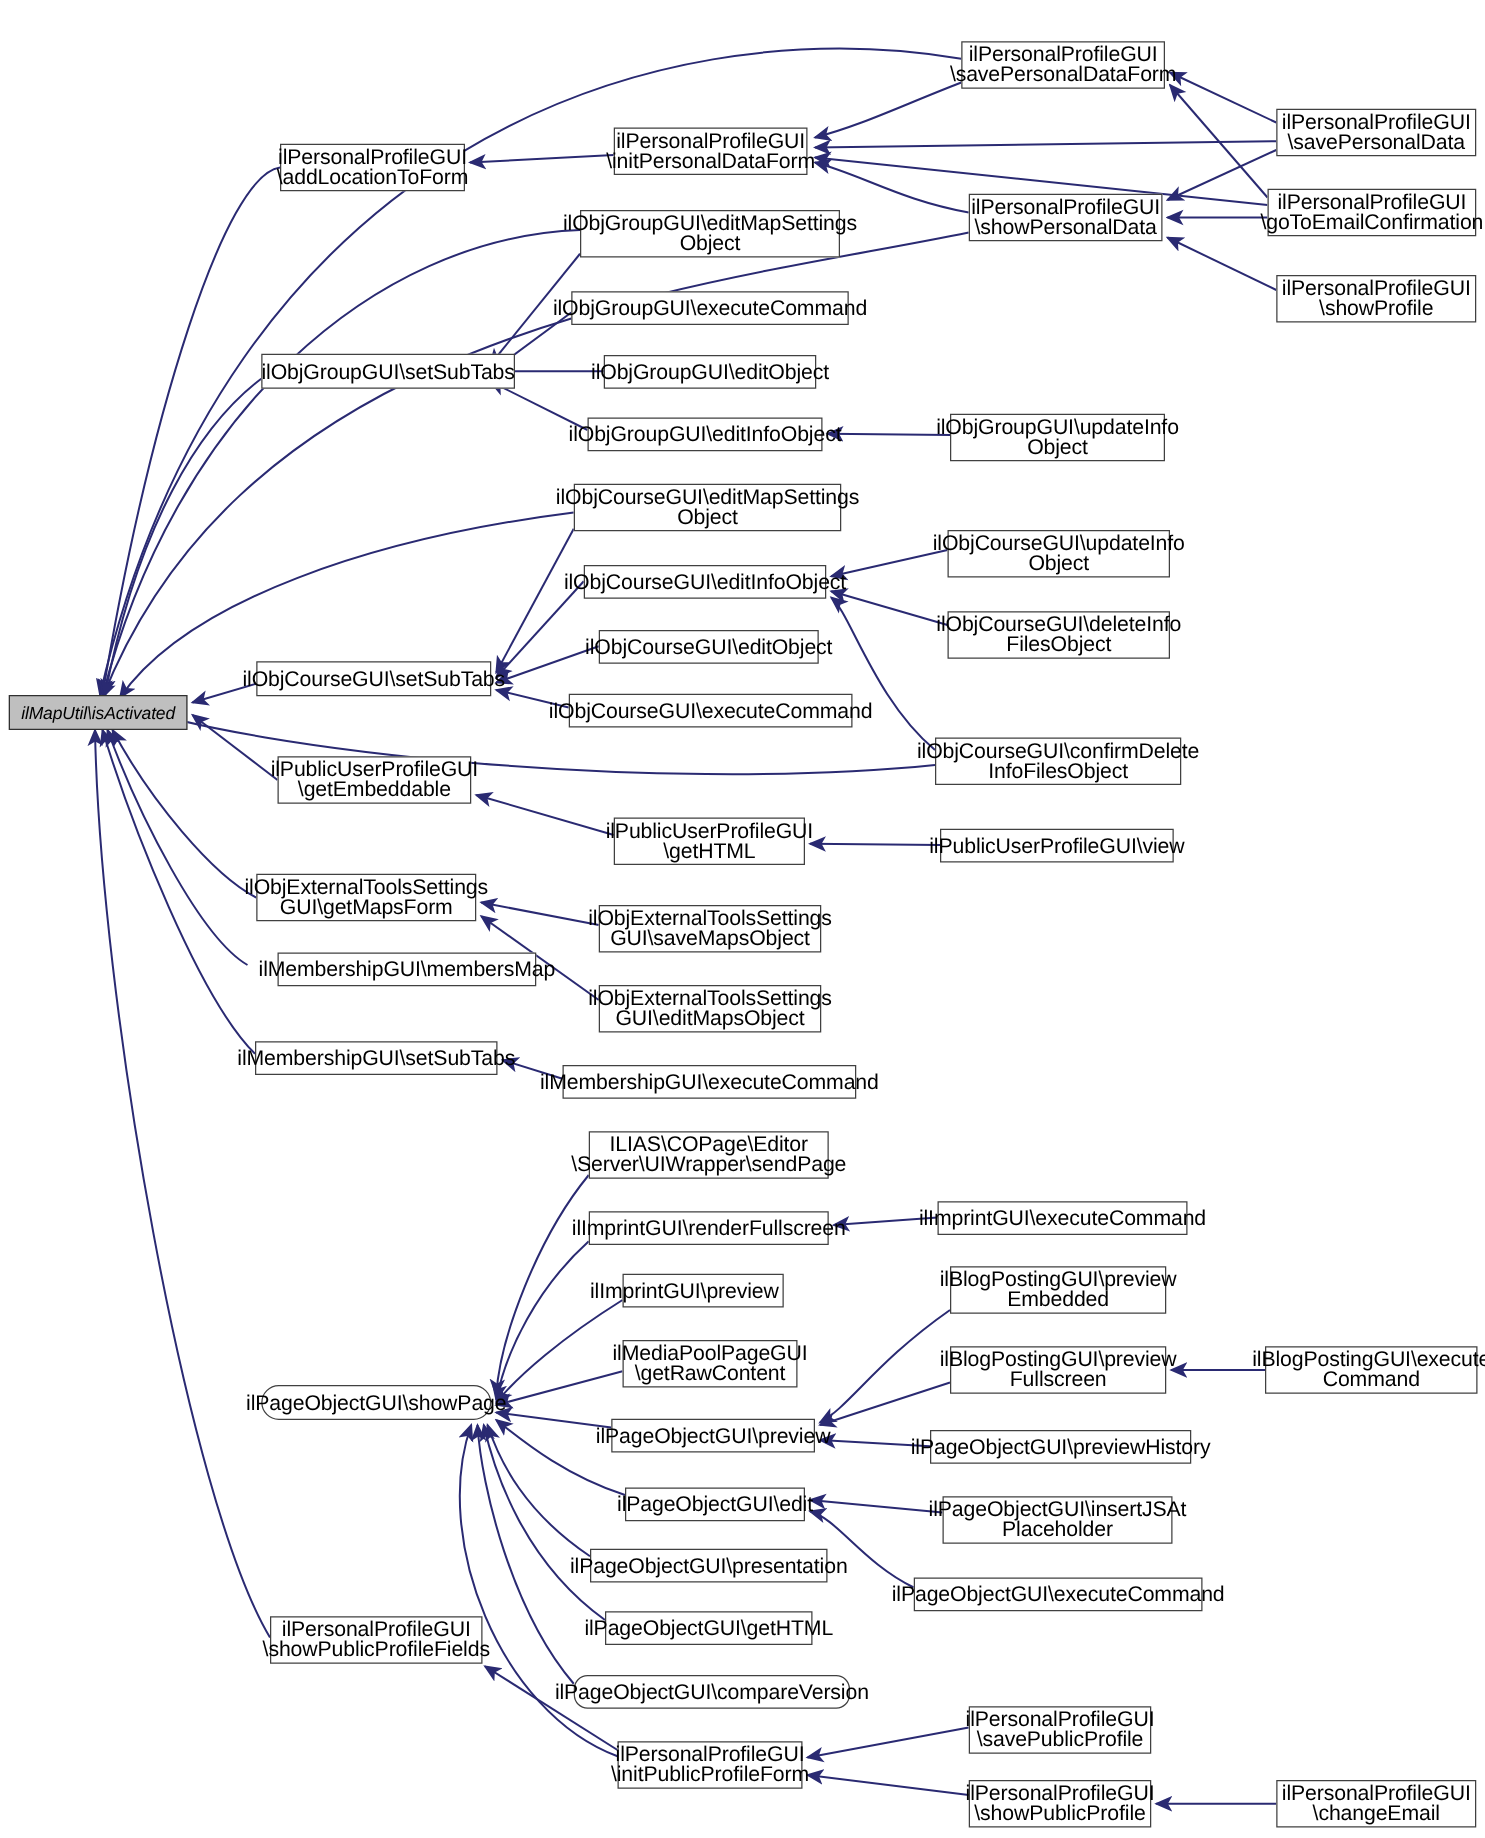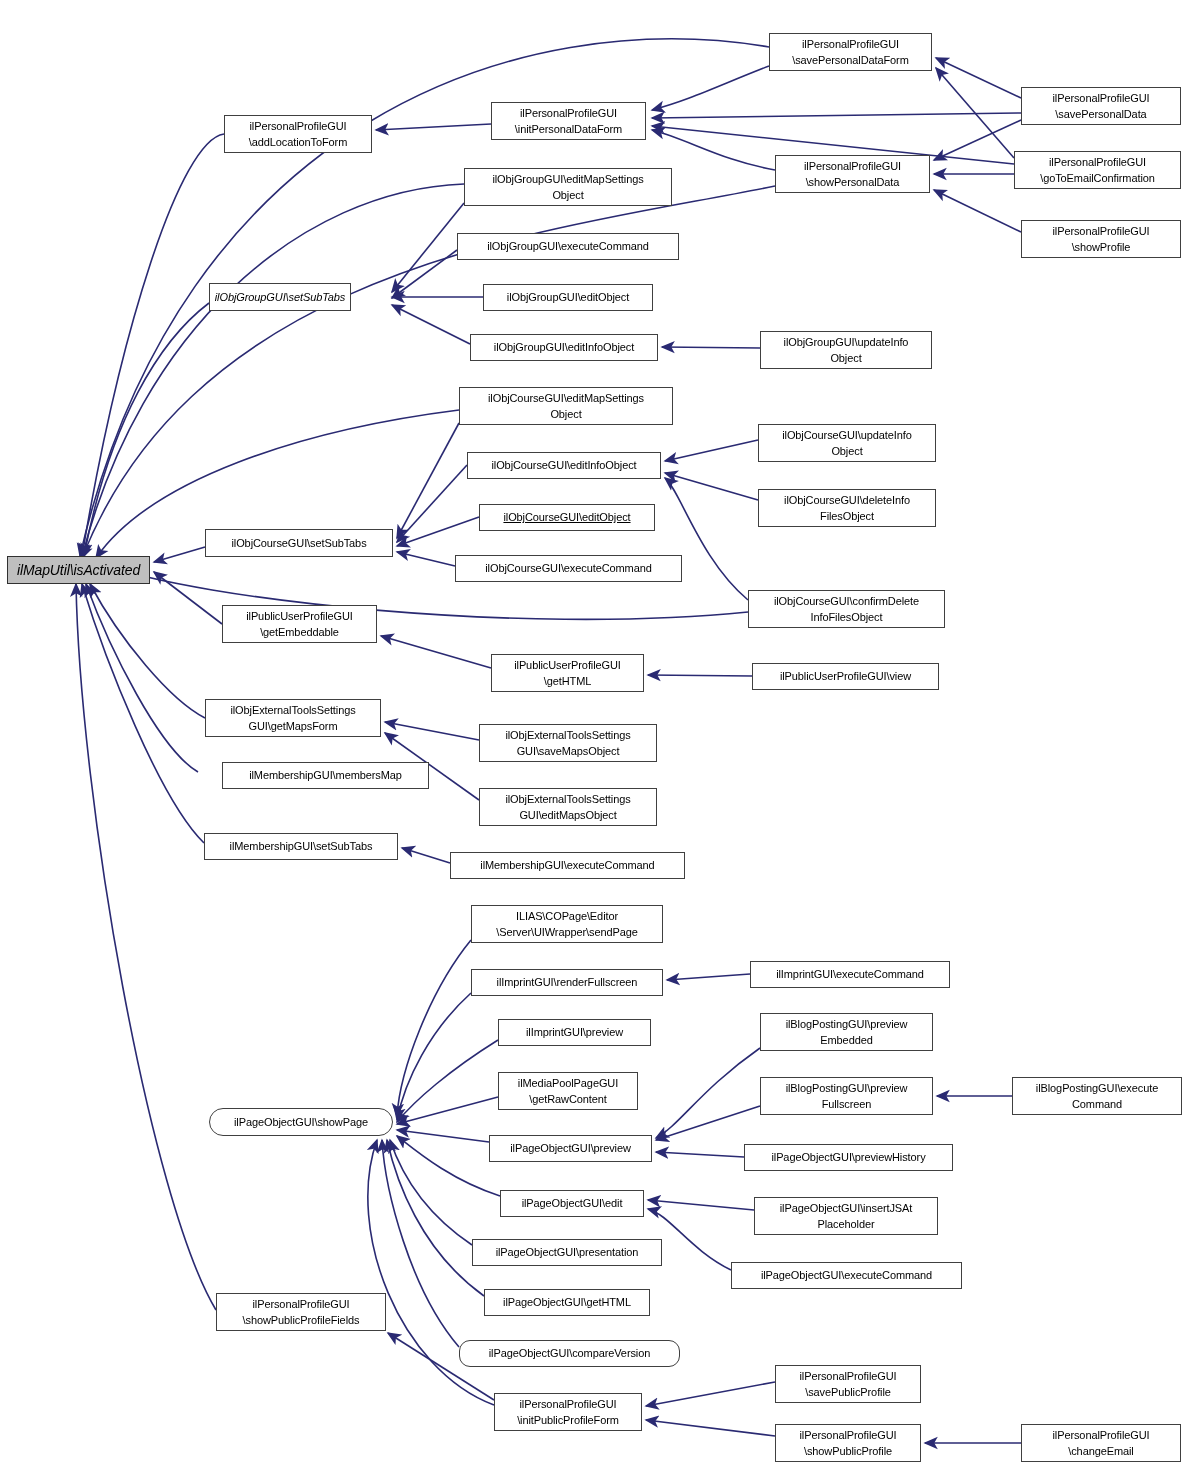--- a/index.html
+++ b/index.html
@@ -10,21 +10,21 @@
   .node{
     position:absolute;
     box-sizing:border-box;
     border:1px solid #404040;
     background:#ffffff;
     color:#000000;
     display:flex;
     align-items:center;
     justify-content:center;
     text-align:center;
-    font-size:11px;
+    font-size:17px;
     line-height:15px;
     letter-spacing:-0.1px;
     white-space:pre-line;
     padding:0 3px;
     z-index:2;
   }
   .node.root{
     background:#bfbfbf;
     border:1px solid #303030;
     font-size:14px;
@@ -117,33 +117,33 @@
 \savePersonalData</span></div>
     <div class="node two-line" style="left: 775px; top: 155px; width: 155px; height: 38px;"><span>ilPersonalProfileGUI
 \showPersonalData</span></div>
     <div class="node two-line" style="left: 1014px; top: 151px; width: 167px; height: 38px;"><span>ilPersonalProfileGUI
 \goToEmailConfirmation</span></div>
     <div class="node two-line" style="left: 1021px; top: 220px; width: 160px; height: 38px;"><span>ilPersonalProfileGUI
 \showProfile</span></div>
     <div class="node two-line" style="left: 464px; top: 168px; width: 208px; height: 38px;"><span>ilObjGroupGUI\editMapSettings
 Object</span></div>
     <div class="node" style="left: 457px; top: 233px; width: 222px; height: 27px;"><span>ilObjGroupGUI\executeCommand</span></div>
-    <div class="node" style="left: 209px; top: 283px; width: 142px; height: 28px; font-style: italic;"><span>ilObjGroupGUI\setSubTabs</span></div>
+    <div class="node" style="left: 209px; top: 283px; width: 203px; height: 28px;"><span>ilObjGroupGUI\setSubTabs</span></div>
     <div class="node" style="left: 483px; top: 284px; width: 170px; height: 27px;"><span>ilObjGroupGUI\editObject</span></div>
     <div class="node" style="left: 470px; top: 334px; width: 188px; height: 27px;"><span>ilObjGroupGUI\editInfoObject</span></div>
     <div class="node two-line" style="left: 760px; top: 331px; width: 172px; height: 38px;"><span>ilObjGroupGUI\updateInfo
 Object</span></div>
     <div class="node two-line" style="left: 459px; top: 387px; width: 214px; height: 38px;"><span>ilObjCourseGUI\editMapSettings
 Object</span></div>
     <div class="node two-line" style="left: 758px; top: 424px; width: 178px; height: 38px;"><span>ilObjCourseGUI\updateInfo
 Object</span></div>
     <div class="node" style="left: 467px; top: 452px; width: 194px; height: 27px;"><span>ilObjCourseGUI\editInfoObject</span></div>
     <div class="node two-line" style="left: 758px; top: 489px; width: 178px; height: 38px;"><span>ilObjCourseGUI\deleteInfo
 FilesObject</span></div>
-    <div class="node" style="left: 479px; top: 504px; width: 176px; height: 27px; text-decoration: underline;"><span>ilObjCourseGUI\editObject</span></div>
+    <div class="node" style="left: 479px; top: 504px; width: 176px; height: 27px;"><span>ilObjCourseGUI\editObject</span></div>
     <div class="node" style="left: 205px; top: 529px; width: 188px; height: 28px;"><span>ilObjCourseGUI\setSubTabs</span></div>
     <div class="node" style="left: 455px; top: 555px; width: 227px; height: 27px;"><span>ilObjCourseGUI\executeCommand</span></div>
     <div class="node two-line" style="left: 748px; top: 590px; width: 197px; height: 38px;"><span>ilObjCourseGUI\confirmDelete
 InfoFilesObject</span></div>
     <div class="node two-line" style="left: 222px; top: 605px; width: 155px; height: 38px;"><span>ilPublicUserProfileGUI
 \getEmbeddable</span></div>
     <div class="node two-line" style="left: 491px; top: 654px; width: 153px; height: 38px;"><span>ilPublicUserProfileGUI
 \getHTML</span></div>
     <div class="node" style="left: 752px; top: 663px; width: 187px; height: 27px;"><span>ilPublicUserProfileGUI\view</span></div>
     <div class="node two-line" style="left: 205px; top: 699px; width: 176px; height: 38px;"><span>ilObjExternalToolsSettings
@@ -152,21 +152,21 @@
 GUI\saveMapsObject</span></div>
     <div class="node" style="left: 198px; top: 762px; width: 207px; height: 27px; margin-left: 24px;"><span>ilMembershipGUI\membersMap</span></div>
     <div class="node two-line" style="left: 479px; top: 788px; width: 178px; height: 38px;"><span>ilObjExternalToolsSettings
 GUI\editMapsObject</span></div>
     <div class="node" style="left: 204px; top: 833px; width: 194px; height: 27px;"><span>ilMembershipGUI\setSubTabs</span></div>
     <div class="node" style="left: 450px; top: 852px; width: 235px; height: 27px;"><span>ilMembershipGUI\executeCommand</span></div>
     <div class="node two-line" style="left: 471px; top: 905px; width: 192px; height: 38px;"><span>ILIAS\COPage\Editor
 \Server\UIWrapper\sendPage</span></div>
     <div class="node" style="left: 471px; top: 969px; width: 192px; height: 27px;"><span>ilImprintGUI\renderFullscreen</span></div>
     <div class="node" style="left: 750px; top: 961px; width: 200px; height: 27px;"><span>ilImprintGUI\executeCommand</span></div>
-    <div class="node" style="left: 498px; top: 1019px; width: 153px; height: 27px;"><span>ilImprintGUI\preview</span></div>
+    <div class="node" style="left: 498px; top: 1019px; width: 129px; height: 27px; justify-content: flex-end;"><span>ilImprintGUI\preview</span></div>
     <div class="node two-line" style="left: 760px; top: 1013px; width: 173px; height: 38px;"><span>ilBlogPostingGUI\preview
 Embedded</span></div>
     <div class="node two-line" style="left: 498px; top: 1072px; width: 140px; height: 38px;"><span>ilMediaPoolPageGUI
 \getRawContent</span></div>
     <div class="node two-line" style="left: 760px; top: 1077px; width: 173px; height: 38px;"><span>ilBlogPostingGUI\preview
 Fullscreen</span></div>
     <div class="node two-line" style="left: 1012px; top: 1077px; width: 170px; height: 38px;"><span>ilBlogPostingGUI\execute
 Command</span></div>
     <div class="node" style="left: 209px; top: 1108px; width: 184px; height: 28px; border-radius: 14px;"><span>ilPageObjectGUI\showPage</span></div>
     <div class="node" style="left: 489px; top: 1135px; width: 163px; height: 27px;"><span>ilPageObjectGUI\preview</span></div>

